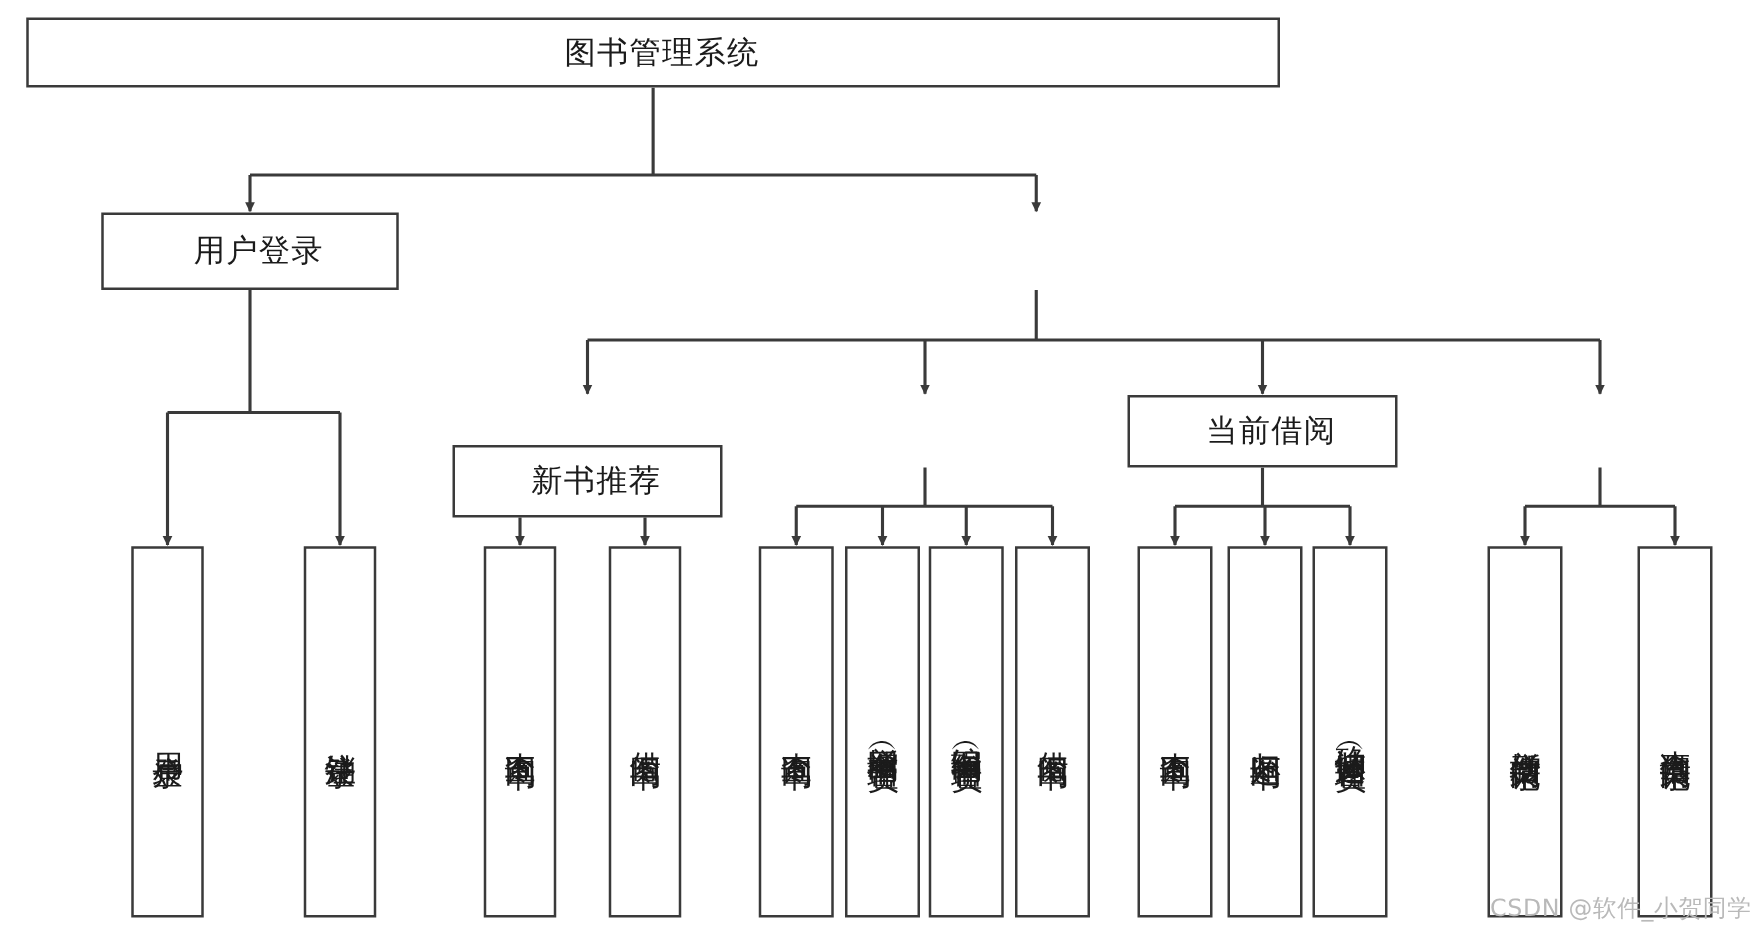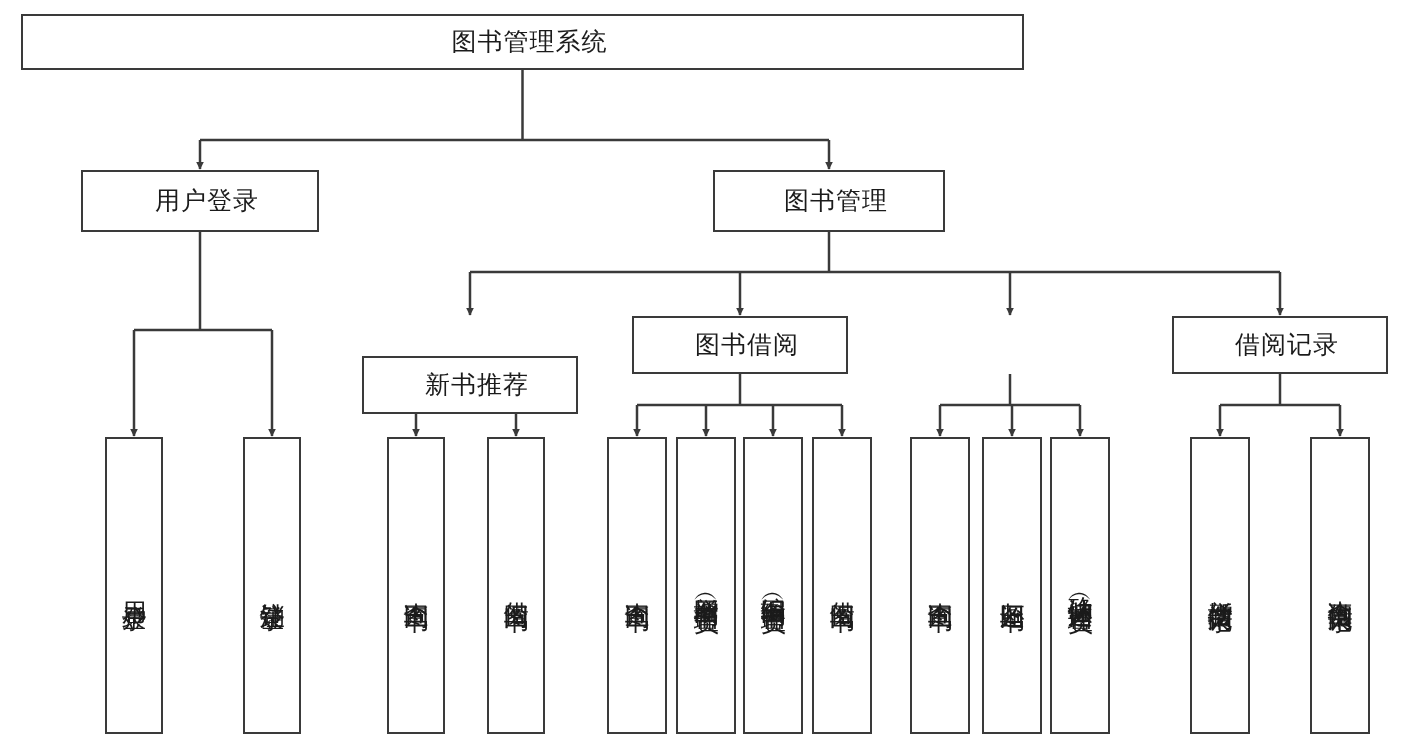--- a/index.html
+++ b/index.html
@@ -115,32 +115,26 @@
       </g>
   </svg>
 
   <div class="node horiz" id="n-root" style="left: 21px; top: 14px; width: 1003px; height: 56px;">
     <span class="label">图书管理系统</span>
   </div>
 
   <div class="node horiz" id="n-l1_user_login" style="left: 81px; top: 170px; width: 238px; height: 62px;">
     <span class="label">用户登录</span>
   </div>
-  <div class="node horiz" id="n-l1_book_mgmt" style="left: 713px; top: 170px; width: 232px; height: 62px;">
-    <span class="label">图书管理</span>
-  </div>
 
   <div class="node horiz" id="n-l2_new_book" style="left: 362px; top: 316px; width: 216px; height: 58px; margin-top: 40px;">
     <span class="label">新书推荐</span>
   </div>
-  <div class="node horiz" id="n-l2_borrow" style="left: 632px; top: 316px; width: 216px; height: 58px;">
-    <span class="label">图书借阅</span>
-  </div>
-  <div class="node horiz" id="n-l2_record" style="left: 1172px; top: 316px; width: 216px; height: 58px;">
-    <span class="label">借阅记录</span>
+  <div class="node horiz" id="n-l2_current" style="left: 902px; top: 316px; width: 216px; height: 58px;">
+    <span class="label">当前借阅</span>
   </div>
 
   <div class="node vert" id="n-leaf_user_login" style="left: 105px; top: 437px; width: 58px; height: 297px;">
     <span class="label">用户登录</span>
   </div>
   <div class="node vert" id="n-leaf_user_logout" style="left: 243px; top: 437px; width: 58px; height: 297px;">
     <span class="label">注销登录</span>
   </div>
 
   <div class="node vert" id="n-leaf_nb_query" style="left: 387px; top: 437px; width: 58px; height: 297px;">
@@ -173,14 +167,15 @@
     <span class="label">确认归还（管理员）</span>
   </div>
 
   <div class="node vert" id="n-leaf_rec_add" style="left: 1190px; top: 437px; width: 60px; height: 297px;">
     <span class="label">新增借阅记录</span>
   </div>
   <div class="node vert" id="n-leaf_rec_query" style="left: 1310px; top: 437px; width: 60px; height: 297px;">
     <span class="label">查询借阅记录</span>
   </div>
 
+  <div class="watermark" style="left:1192px; top:714px;">CSDN @软件_小贺同学</div>
 
 </div>
 
 </body></html>

